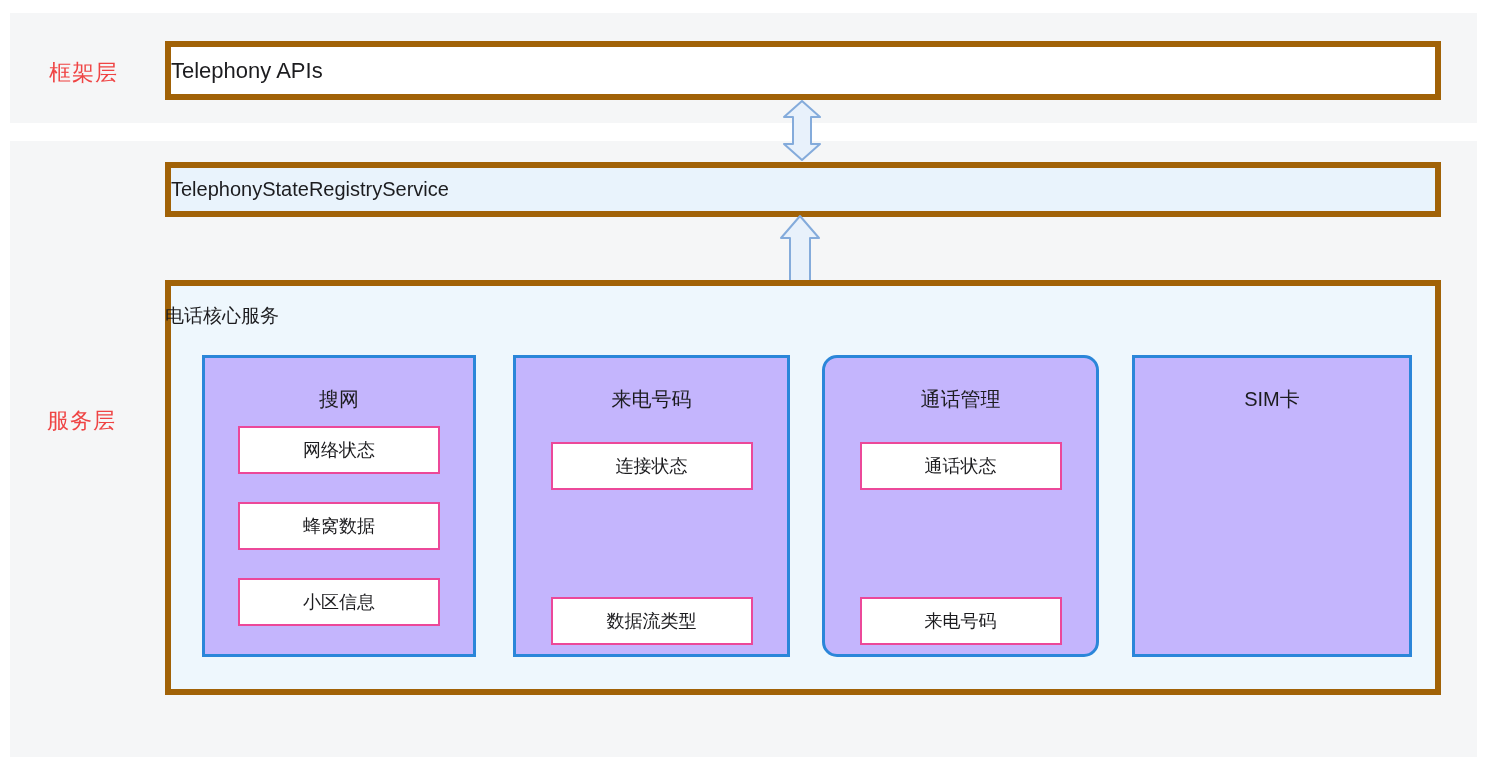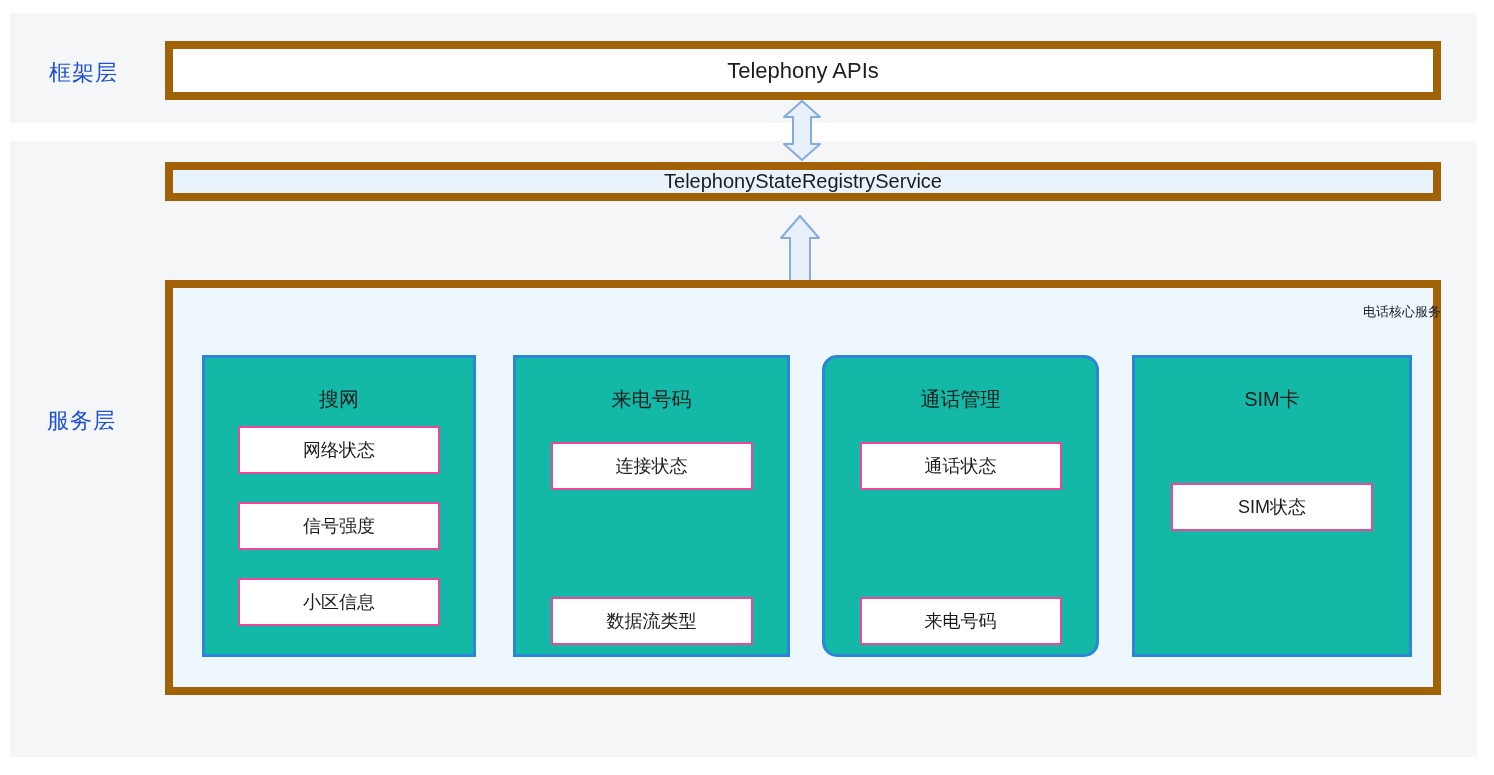--- a/index.html
+++ b/index.html
@@ -22,67 +22,66 @@
     width: 1467px;
     background: #f5f6f7;
   }
   .band.framework { top: 13px; height: 110px; }
   .band.service  { top: 141px; height: 616px; }
 
   .layer-label {
     position: absolute;
     font-size: 22px;
     letter-spacing: 1px;
-    color: #1d4ed8;
+    color: #ef4444;
     white-space: nowrap;
   }
   .layer-label.framework { left: 49px; top: 58px; }
   .layer-label.service   { left: 47px; top: 406px; }
 
   .box {
     position: absolute;
     box-sizing: border-box;
-    border: 8px solid #a16207;
+    border: 6px solid #a16207;
     display: flex;
     align-items: center;
-    justify-content: center;
     text-align: center;
   }
   .api-box {
     left: 165px; top: 41px;
     width: 1276px; height: 59px;
     background: #ffffff;
     font-size: 22px;
   }
   .registry-box {
     left: 165px; top: 162px;
-    width: 1276px; height: 39px;
+    width: 1276px; height: 55px;
     background: #e9f3fc;
     font-size: 20px;
   }
   .core-box {
     left: 165px; top: 280px;
     width: 1276px; height: 415px;
     background: #eef7fd;
   }
   .core-title {
     position: absolute;
     left: 165px; top: 303px;
     width: 1276px;
-    text-align: right;
-    font-size: 13px;
+    text-align: left;
+    font-size: 19px;
   }
 
   .group {
     position: absolute;
     top: 355px;
     height: 302px;
     box-sizing: border-box;
     border: 3px solid #2b86d9;
-    background: #14b8a6;
+    background: #c4b5fd;
     padding-left: 17px;
   }
   .group-1 { left: 202px;  width: 274px; }
   .group-2 { left: 513px;  width: 277px; }
   .group-3 { left: 822px;  width: 277px; border-radius: 15px; }
   .group-4 { left: 1132px; width: 280px; }
 
   .group-title {
     position: absolute;
     top: 28px;
@@ -148,21 +147,21 @@
 
   <div class="box core-box"></div>
   <div class="core-title">电话核心服务</div>
 
   <div class="group group-1">
     <div class="group-title">搜网</div>
     <div class="item r1a">
       <span>网络状态</span>
     </div>
     <div class="item r1b">
-      <span>信号强度</span>
+      <span>蜂窝数据</span>
     </div>
     <div class="item r1c">
       <span>小区信息</span>
     </div>
   </div>
 
   <div class="group group-2">
     <div class="group-title">来电号码</div>
     <div class="item r2a">
       <span>连接状态</span>
@@ -177,18 +176,15 @@
     <div class="item r2b">
       <span>来电号码</span>
     </div>
     <div class="item r2a">
       <span>通话状态</span>
     </div>
   </div>
 
   <div class="group group-4">
     <div class="group-title">SIM卡</div>
-    <div class="item r4a">
-      <span>SIM状态</span>
-    </div>
   </div>
 
 </div>
 
 </body></html>

